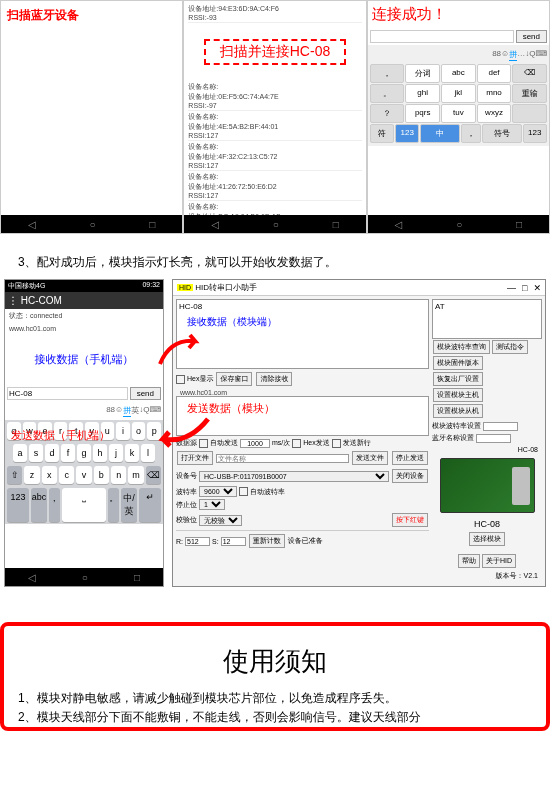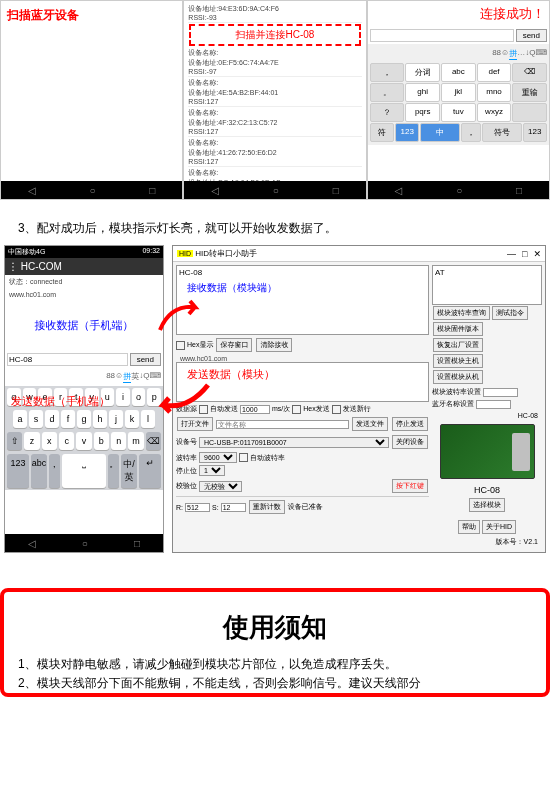--- a/index.html
+++ b/index.html
@@ -1,21 +1,21 @@
 <!DOCTYPE html>
 <html><head>
 <meta charset="utf-8">
 <style>
 *{margin:0;padding:0;box-sizing:border-box;font-family:Arial,"Microsoft YaHei",sans-serif}
 body{width:550px;background:#fff;font-size:8px}
 .row1{display:flex;padding:0 0 10px 0}
 .phone{flex:1;border:1px solid #ccc;background:#fff;position:relative;min-height:190px}
 .phone-mini{flex:1}
-.red-box{border:2px dashed #f00;padding:2px 4px;margin:1px;color:#f00;font-size:10px;text-align:center}
-.red-text{color:#f00;font-size:13px;text-align:right;padding:4px}
+.red-box{border:2px dashed #f00;padding:2px 4px;margin:16px;color:#f00;font-size:14px;text-align:center}
+.red-text{color:#f00;font-size:15px;text-align:left;padding:4px}
 .scan-title{color:#f00;font-size:12px;padding:6px;font-weight:bold}
 .dev-list{padding:2px 4px;font-size:7px;color:#555}
 .dev-item{border-bottom:1px solid #eee;padding:1px 0}
 .nav-bar{background:#000;height:18px;display:flex;justify-content:space-around;align-items:center;color:#fff;font-size:10px;position:absolute;bottom:0;left:0;right:0}
 .nav-bar span{color:#888}
 .input-row{display:flex;padding:2px;gap:2px}
 .input-row input{flex:1;border:1px solid #ccc;font-size:8px;padding:1px}
 .send-btn{background:#eee;border:1px solid #999;padding:1px 6px;font-size:8px}
 .kb{background:#f0f0f0;padding:2px}
 .kb-tabs{display:flex;justify-content:flex-end;font-size:8px;color:#666;padding:2px 0}
@@ -49,21 +49,21 @@
 .form-row input[type=text]{border:1px solid #999;padding:0 1px;font-size:7px;width:50px}
 .form-row select{border:1px solid #999;font-size:7px}
 .blue-label{color:#00f;font-size:10px;padding:4px 8px}
 .red-label{color:#f00;font-size:11px;padding:2px 8px}
 .arrow{position:absolute;width:50px;height:40px;z-index:10}
 .arrow svg{width:100%;height:100%}
 .module-img{width:95px;height:55px;background:linear-gradient(135deg,#1a5c1a,#2d7d2d);border:1px solid #333;margin:4px auto;position:relative;border-radius:2px}
 .module-img::after{content:"";position:absolute;right:4px;top:8px;width:18px;height:38px;background:#c0c0c0;border-radius:2px}
 .mod-label{text-align:center;font-size:9px;padding:2px}
 .notice-wrap{margin-top:35px;border:4px solid #f00;border-radius:8px;padding:12px 8px 0 8px;background:#fff}
-.notice-title{font-size:26px;font-weight:bold;text-align:center;padding:6px 0 10px 0}
+.notice-title{font-size:26px;font-weight:normal;text-align:center;padding:6px 0 10px 0}
 .notice-text{font-size:12px;line-height:1.6;padding:0 6px}
 .checkbox{width:9px;height:9px;border:1px solid #666;display:inline-block;vertical-align:middle}
 .tiny{font-size:7px;color:#444}
 </style>
 </head>
 <body>
 
 <div class="row1">
   <div class="phone phone-mini">
     <div class="scan-title">扫描蓝牙设备</div>
@@ -253,21 +253,21 @@
           <span class="win-btn">清除接收</span>
         </div>
         <div class="tiny" style="padding-left:4px">www.hc01.com</div>
         <div class="textarea sm">
           <div class="red-label">发送数据（模块）</div>
         </div>
         <div class="form-row">
           <span>数据源</span>
             <span class="checkbox"></span>
             <span>自动发送</span>
-          <input type="text" style="width: 30px;" value="1000">
+          <input type="text" style="width: 30px; text-align: center;" value="1000">
             <span>ms/次</span>
           <span class="checkbox"></span>
             <span>Hex发送</span>
           <span class="checkbox"></span>
             <span>发送新行</span>
         </div>
         <div class="form-row">
             <span class="win-btn">打开文件</span>
             <input type="text" style="flex: 1 1 0%; text-decoration: underline;" placeholder="文件名称">
             <span class="win-btn">发送文件</span>

